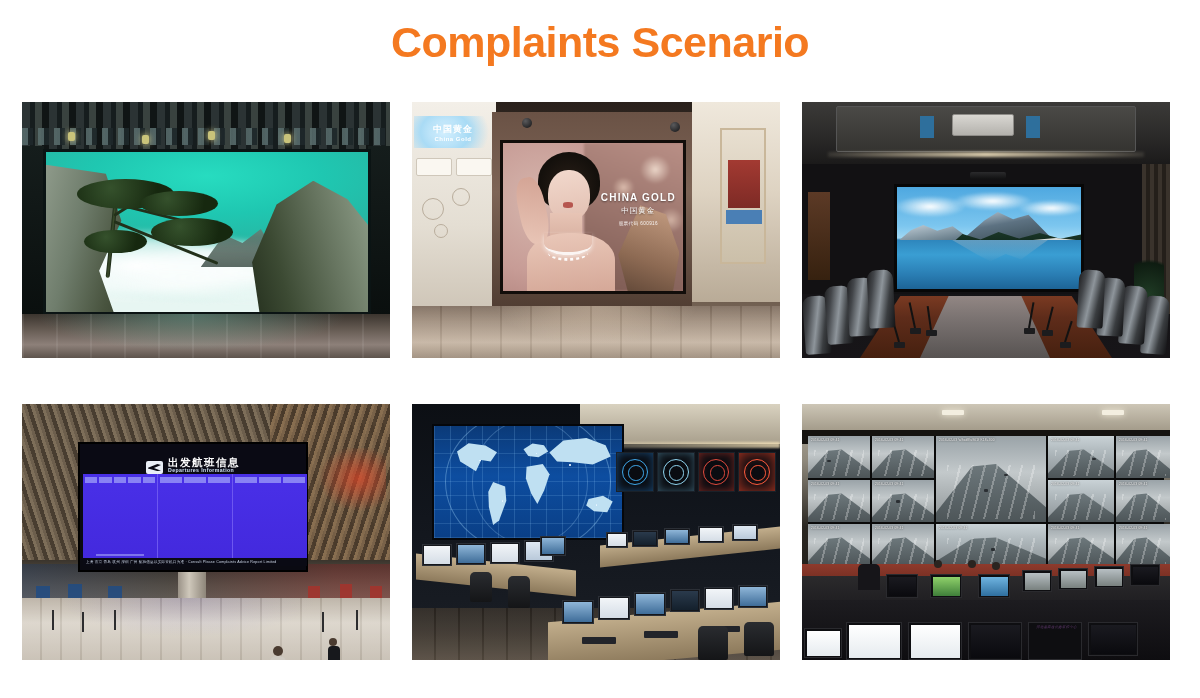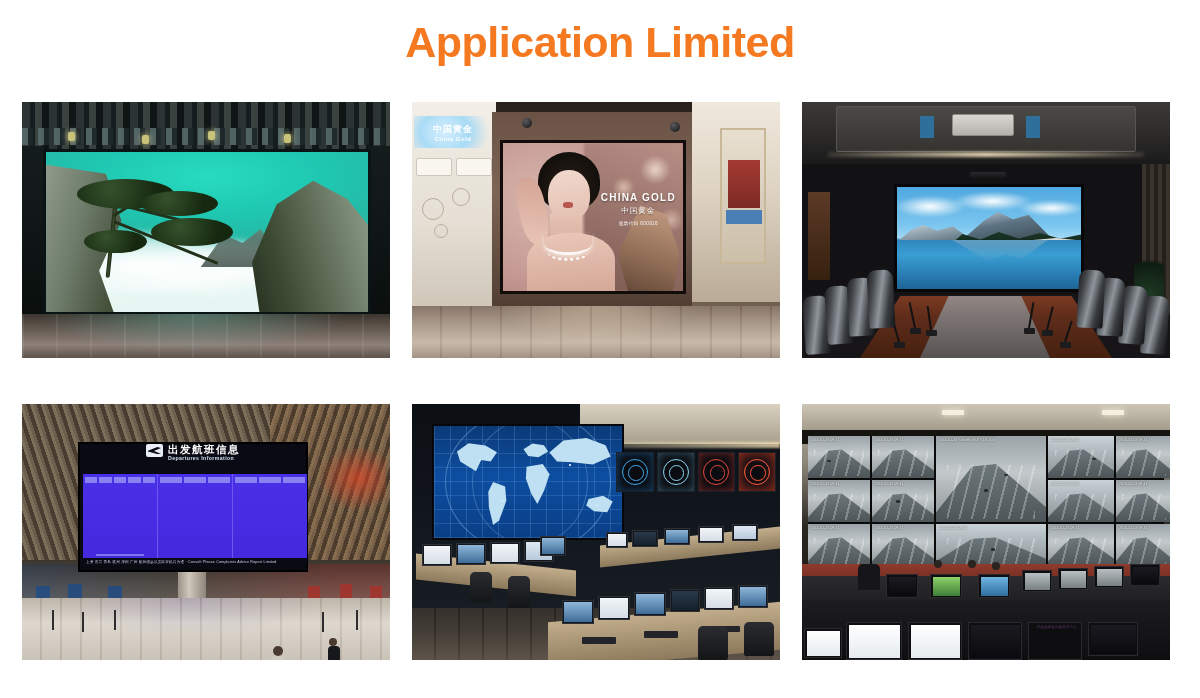--- a/index.html
+++ b/index.html
@@ -250,21 +250,21 @@
       linear-gradient(#5c503f,#383026);
   }
   .p4 .ceilWood:after{ content:""; position:absolute; right:0; top:0; width:120px; height:160px;
     background: repeating-linear-gradient(108deg, #7a6248 0 3px, #4a3a2a 3px 7px, #8a6f50 7px 10px);
     opacity:.9; }
   .p4 .redglow{ position:absolute; right:4px; top:44px; width:92px; height:76px;
     background: radial-gradient(60% 60% at 70% 40%, rgba(220,70,40,.72), rgba(200,60,35,0) 72%); }
   .p4 .board{ position:absolute; left:56px; top:38px; width:230px; height:130px;
     background:#0a0a12; border:2px solid #000; }
   .p4 .boardHead{ position:absolute; left:0; top:0; width:100%; height:30px;
-    background:#0a0a14; display:flex; align-items:flex-start; justify-content:center; gap:5px; }
+    background:#0a0a14; display:flex; align-items:flex-end; justify-content:center; gap:5px; }
   .p4 .planeIcon{ width:17px; height:13px; background:#e9eef6; border-radius:2px; position:relative; }
   .p4 .planeIcon:after{ content:""; position:absolute; left:2px; top:3px; width:13px; height:7px;
     background:#0a0a14; clip-path: polygon(0 52%, 72% 0, 100% 16%, 46% 56%, 100% 96%, 70% 100%, 0 64%); }
   .p4 .boardTitles{ display:flex; flex-direction:column; line-height:1.1; }
   .p4 .boardTitles .cn{ font-size:10.5px; font-weight:bold; color:#fff; letter-spacing:1.5px; }
   .p4 .boardTitles .en{ font-size:5.2px; font-weight:bold; color:#cfe0f2; letter-spacing:.4px; }
   .p4 .boardBody{ position:absolute; left:3px; top:30px; width:224px; height:86px;
     background: linear-gradient(#4930e8,#4329dd); display:flex; }
   .p4 .bcol{ flex:1; position:relative; border-right:1px solid #6d57f0; padding:3px 2px; }
   .p4 .bcol:last-child{ border-right:none; }
@@ -394,21 +394,21 @@
   .p6 .mon em.white{ background: linear-gradient(#ffffff,#e6ebef); }
   .p6 .op{ position:absolute; background:#161519; border-radius:5px 5px 0 0; }
   .p6 .opHead{ position:absolute; width:8px; height:8px; background:#2a2420; border-radius:50%; }
   .p6 .banner{ position:absolute; font-size:3.4px; color:#6b3f7a; text-align:center; width:100%; top:30%; letter-spacing:.3px; }
 </style>
 </head>
 <body>
 
 <div class="page">
 
-  <h1 class="page-title">Application Limited</h1>
+  <h1 class="page-title">Complaints Scenario</h1>
 
   <div class="grid">
 
     <figure class="photo p1">
       <div class="scene">
         <div class="room"></div>
         <div class="truss"></div>
         <div class="lamp" style="left:46px;top:30px"></div>
         <div class="lamp" style="left:120px;top:33px"></div>
         <div class="lamp" style="left:186px;top:29px"></div>

